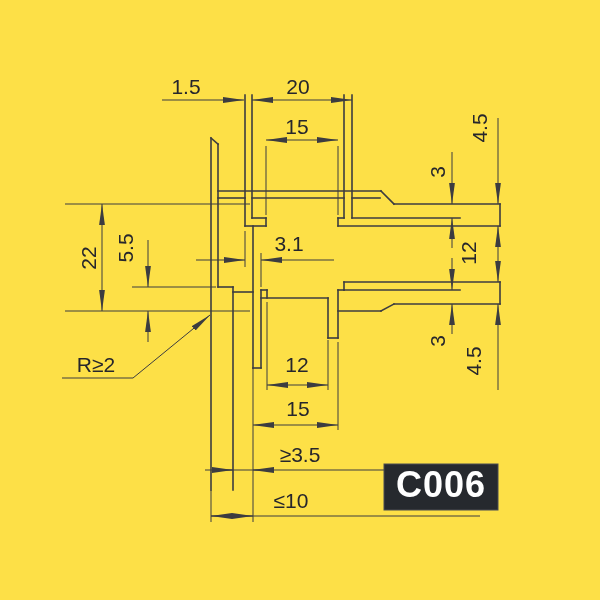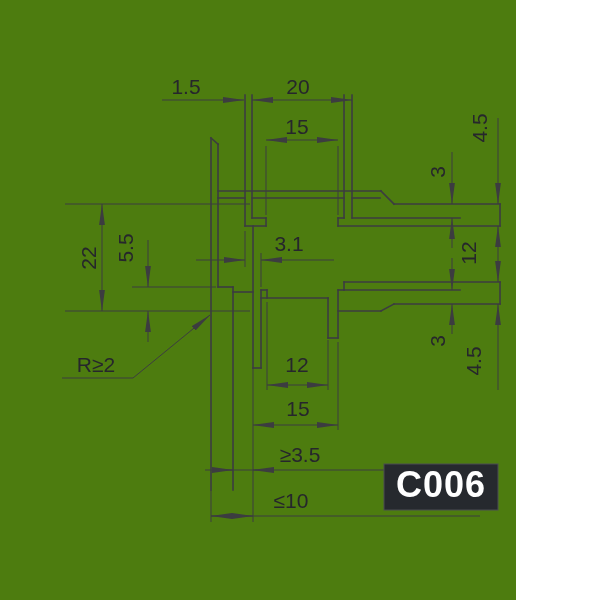--- a/index.html
+++ b/index.html
@@ -1,16 +1,16 @@
 <!DOCTYPE html>
 <html><head>
 <meta charset="utf-8">
 <style>
   html,body{margin:0;padding:0;background:#ffffff;}
-  .stage{width:516px;height:600px;position:relative;background:#4d7c0f;overflow:hidden;}
+  .stage{width:600px;height:600px;position:relative;background:#fde047;overflow:hidden;}
   svg{display:block;}
   .p{stroke:#3c3c40;stroke-width:1.6;fill:none;stroke-linecap:square;}
   .e{stroke:#3c3c40;stroke-width:1;fill:none;}
   .d{stroke:#3c3c40;stroke-width:1;fill:none;}
   .t{fill:#26262c;font-family:"Liberation Sans","DejaVu Sans",sans-serif;font-size:21px;}
   .badge-text{fill:#ffffff;font-family:"Liberation Sans","DejaVu Sans",sans-serif;font-size:36px;font-weight:bold;letter-spacing:1px;}
 </style>
 </head>
 <body>
 

